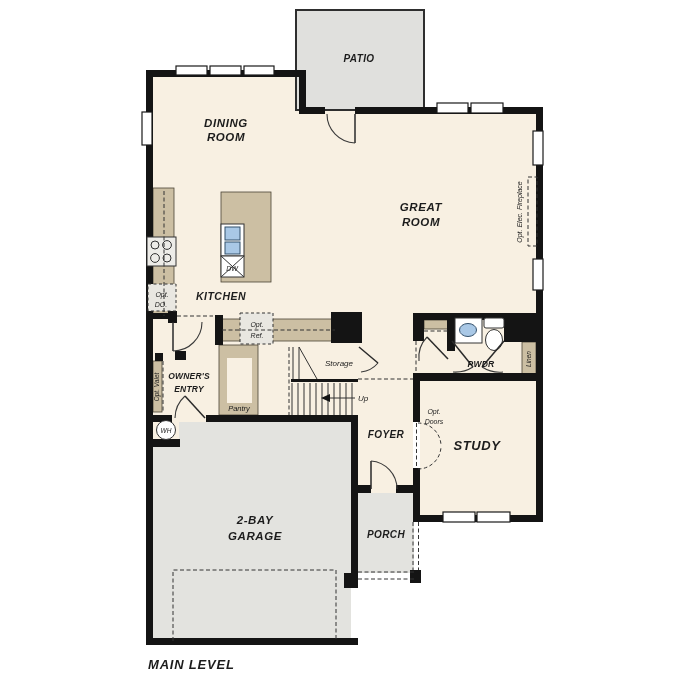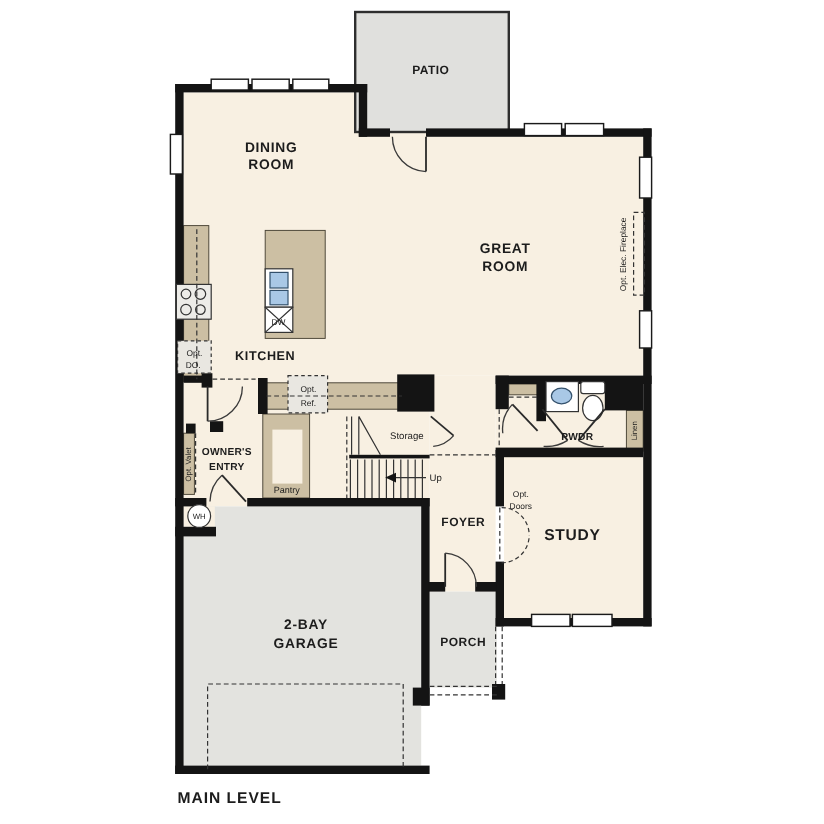--- a/index.html
+++ b/index.html
@@ -1,17 +1,17 @@
 <!DOCTYPE html>
 <html style="--background: #ffffff; --floor: #f8f0e2; --outdoor: #e3e3df; --patio: #e0e0dd; --counter: #ccbfa3; --wall: #141414; --appliance: #edece8; --optional-box: #e9e7e1; --sink-blue: #a9c8e6; --text: #1c1c1c;"><head>
 <meta charset="utf-8">
 <style>
   html,body{margin:0;padding:0;background:#fff;}
   .stage{position:relative;width:554px;height:687px;background:var(--background,#fff);
-         font-family:"Liberation Sans", sans-serif;}
+         font-family:"Liberation Sans", sans-serif;font-style:italic;}
   svg text{fill:var(--text,#1c1c1c);font-family:"Liberation Sans", sans-serif;}
   .floor{fill:var(--floor);}
   .outdoor{fill:var(--outdoor);}
   .patio-fill{fill:var(--patio);stroke:#2e2e2e;stroke-width:2;}
   .wall{fill:var(--wall);}
   .counter{fill:var(--counter);stroke:#4a4436;stroke-width:0.8;}
   .window{fill:#ffffff;stroke:#1a1a1a;stroke-width:1.2;}
   .fixture{fill:#ffffff;stroke:#333;stroke-width:1;}
   .appliance{fill:var(--appliance);stroke:#333;stroke-width:1;}
   .optbox{fill:var(--optional-box);stroke:#333;stroke-width:1;stroke-dasharray:3,2.5;}

